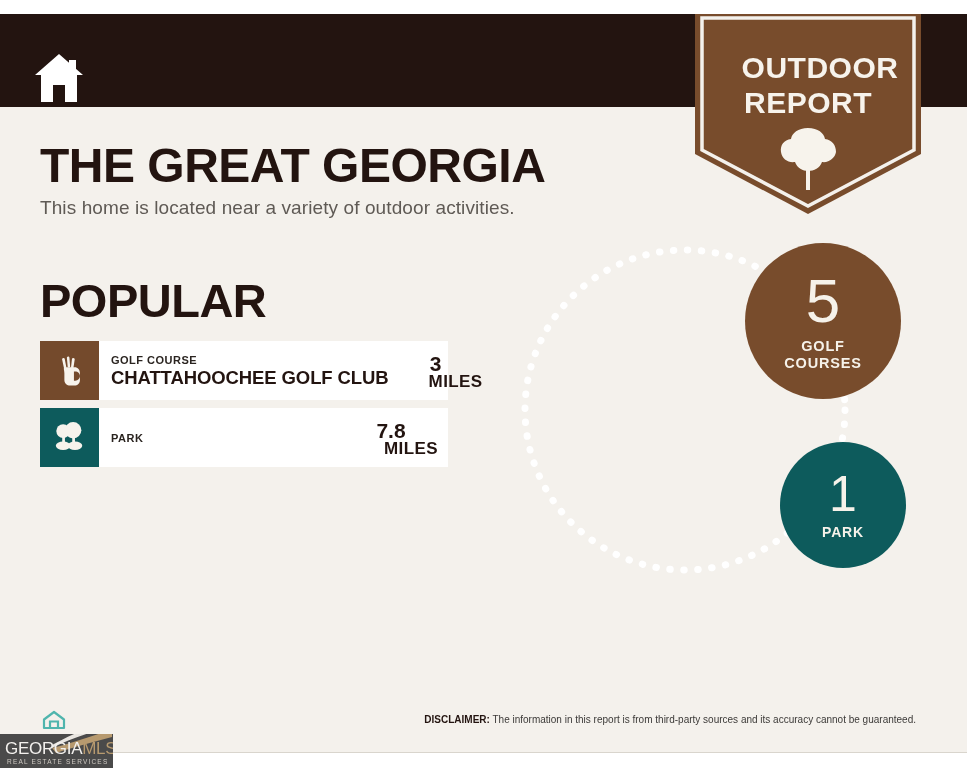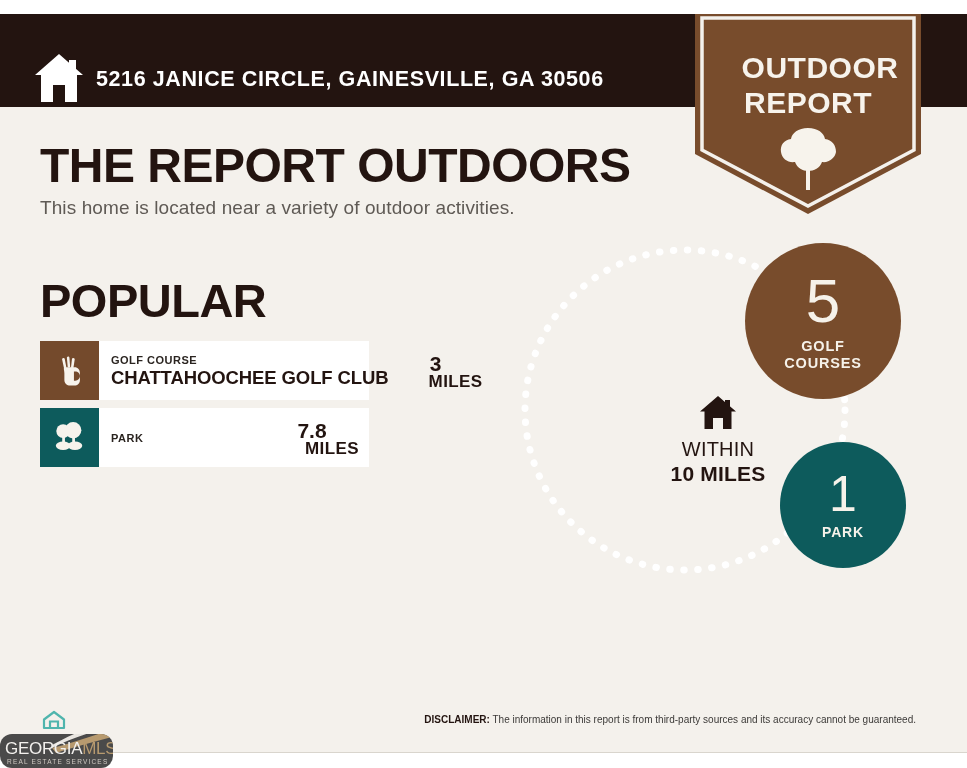--- a/index.html
+++ b/index.html
@@ -95,21 +95,21 @@
     left: 40px; top: 273px;
     font-size: 47px;
     font-weight: bold;
     color: #231410;
     letter-spacing: -0.5px;
   }
   
   .popular-list {
     position: absolute;
     left: 40px; top: 341px;
-    width: 329px;
+    width: 408px;
   }
   .poi-row {
     position: relative;
     display: flex;
     align-items: stretch;
     height: 59px;
     margin-bottom: 8px;
     background: #ffffff;
   }
   .poi-icon-box {
@@ -272,21 +272,20 @@
     text-align: right;
   }
   .disclaimer b { color: #231410; }
   
   .mls-watermark {
     position: absolute;
     left: 0; top: 734px;
     width: 113px; height: 34px;
     background: #4a4a4a;
     overflow: hidden;
-    border-radius: 12px;
   }
   .mls-swoosh {
     position: absolute;
     left: 52px; top: -4px;
     width: 60px; height: 26px;
   }
   .mls-line1 {
     position: absolute;
     left: 5px; top: 5px;
     font-size: 17px;
@@ -312,41 +311,40 @@
 
   <div class="top-strip"></div>
 
   <div class="header-bar">
     <span class="header-house">
       <svg viewBox="0 0 56 52" width="56" height="52" aria-hidden="true">
         <path fill="#ffffff" d="M28 2 L4 23 L10 23 L10 50 L22 50 L22 33 L34 33 L34 50 L46 50 L46 23 L52 23 Z"></path>
         <rect fill="#ffffff" x="38" y="8" width="7" height="12"></rect>
       </svg>
     </span>
-    <div class="header-address">5216 JANICE CIRCLE, GAINESVILLE, GA 30506</div>
   </div>
 
   <div class="banner">
     <svg viewBox="0 0 226 200" width="226" height="200" aria-hidden="true" style="position:absolute;left:0;top:0;">
       <path fill="#784c2c" d="M0 0 L226 0 L226 140 L113 200 L0 140 Z"></path>
       <path fill="none" stroke="#f4f1ec" stroke-width="3.5" d="M7 4 L219 4 L219 136 L113 192 L7 136 Z"></path>
     </svg>
     <div class="banner-label-outdoor">OUTDOOR</div>
     <div class="banner-label-report">REPORT</div>
     <span class="banner-tree">
       <svg viewBox="0 0 60 66" width="60" height="66" aria-hidden="true">
         <path fill="#f7f3ec" d="M30 2 C20 2 14 7 13 13 C6 14 2 19 3 26 C4 33 10 37 17 36 C19 42 25 45 30 45 C36 45 42 42 44 36 C51 37 57 32 58 26 C58 19 54 14 47 13 C46 7 40 2 30 2 Z"></path>
         <path fill="#f7f3ec" d="M28 33 L32 33 L32 64 L28 64 Z"></path>
         <path fill="#f7f3ec" d="M30 46 L20 36 L22 34 L30 42 Z"></path>
         <path fill="#f7f3ec" d="M30 46 L40 36 L38 34 L30 42 Z"></path>
       </svg>
     </span>
   </div>
 
-  <div class="page-title">THE REPORT OUTDOORS</div>
+  <div class="page-title">THE GREAT GEORGIA</div>
   <div class="page-subtitle">This home is located near a variety of outdoor activities.</div>
   <div class="section-title">POPULAR</div>
 
   <div class="popular-list">
 
     <div class="poi-row">
       <div class="poi-icon-box brown">
         <svg viewBox="0 0 32 34" width="30" height="32" aria-hidden="true">
           <path fill="#f7f3ec" d="M9 3 C8 3 7.4 3.8 7.6 4.8 L9.6 14 L12.2 13.4 L10.4 4.2 C10.3 3.5 9.8 3 9 3 Z"></path>
           <path fill="#f7f3ec" d="M14 1.5 C13.1 1.5 12.6 2.3 12.7 3.2 L13.6 13.2 L16.2 13.1 L15.4 3 C15.4 2.1 14.9 1.5 14 1.5 Z"></path>
@@ -385,30 +383,20 @@
       </div>
     </div>
 
   </div>
 
   <div class="viz">
     <svg class="dotted-circle" viewBox="0 0 330 330" width="330" height="330" aria-hidden="true">
       <circle cx="165" cy="165" r="160" fill="none" stroke="#ffffff" stroke-width="7" stroke-linecap="round" stroke-dasharray="0.5 13.5"></circle>
     </svg>
 
-    <div class="viz-center">
-      <span class="viz-house">
-        <svg viewBox="0 0 40 36" width="40" height="36" aria-hidden="true">
-          <path fill="#231410" d="M20 1 L2 16.5 L6.5 16.5 L6.5 34 L15 34 L15 23 L25 23 L25 34 L33.5 34 L33.5 16.5 L38 16.5 Z"></path>
-          <rect fill="#231410" x="27" y="5" width="5" height="8"></rect>
-        </svg>
-      </span>
-      <div class="viz-within">WITHIN</div>
-      <div class="viz-radius">10 MILES</div>
-    </div>
 
     <div class="bubble bubble-golf">
       <div class="bubble-num">5</div>
       <div class="bubble-label">GOLF</div>
       <div class="bubble-label">COURSES</div>
     </div>
 
     <div class="bubble bubble-park">
       <div class="bubble-num">1</div>
       <div class="bubble-label">PARK</div>

